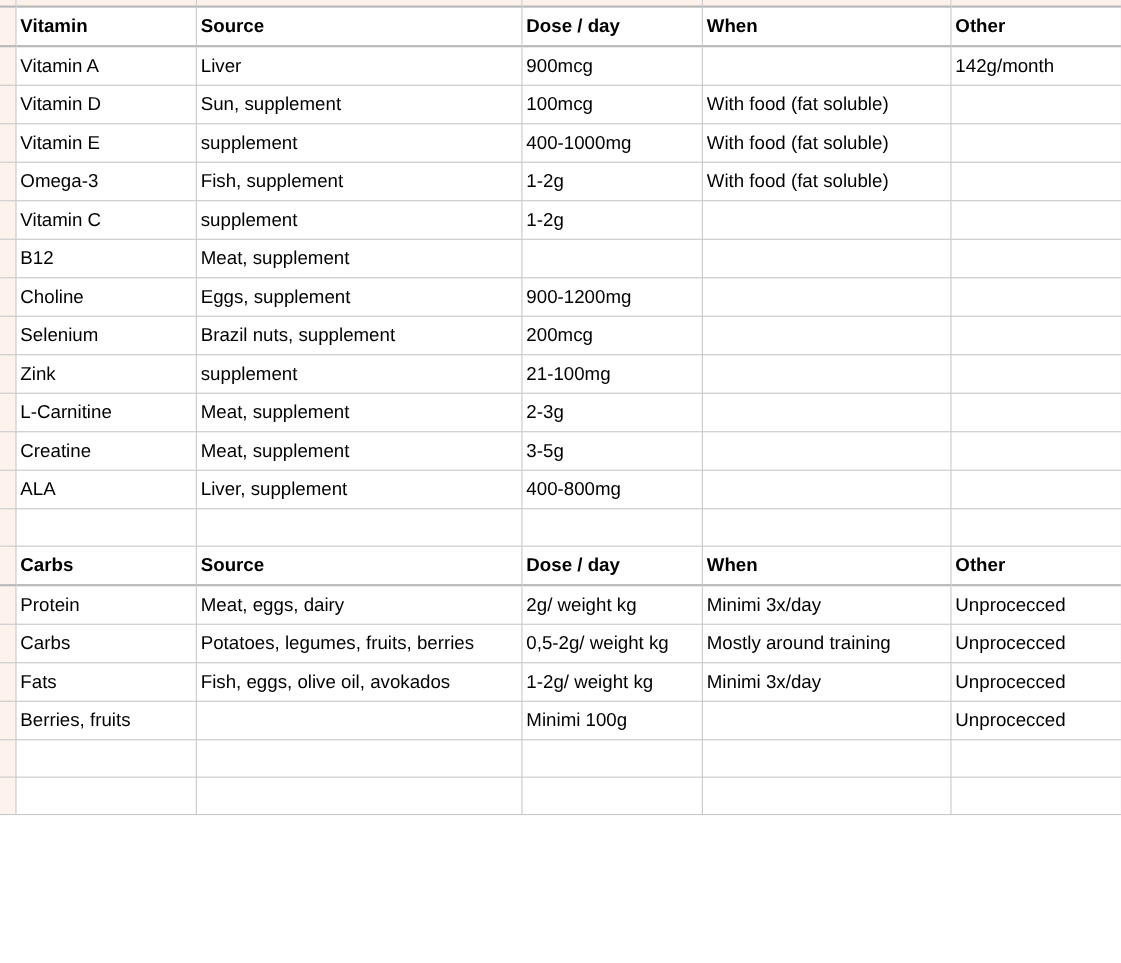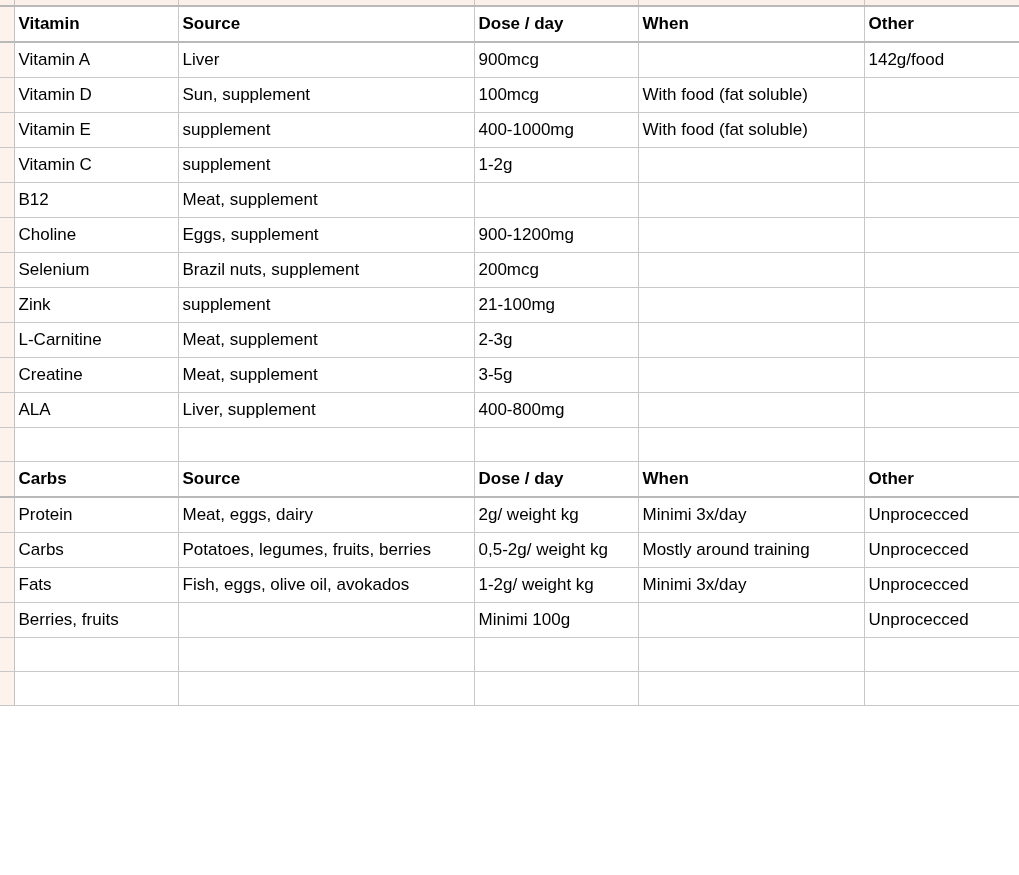--- a/index.html
+++ b/index.html
@@ -115,35 +115,43 @@
           <td>Dose / day</td>
           <td>When</td>
           <td>Other</td>
         </tr>
         <tr>
           <td class="gutter"></td>
           <td>Vitamin A</td>
           <td>Liver</td>
           <td>900mcg</td>
           <td></td>
-          <td>142g/food</td>
+          <td>142g/month</td>
         </tr>
         <tr>
           <td class="gutter"></td>
           <td>Vitamin D</td>
           <td>Sun, supplement</td>
           <td>100mcg</td>
           <td>With food (fat soluble)</td>
           <td></td>
         </tr>
         <tr>
           <td class="gutter"></td>
           <td>Vitamin E</td>
           <td>supplement</td>
           <td>400-1000mg</td>
+          <td>With food (fat soluble)</td>
+          <td></td>
+        </tr>
+        <tr>
+          <td class="gutter"></td>
+          <td>Omega-3</td>
+          <td>Fish, supplement</td>
+          <td>1-2g</td>
           <td>With food (fat soluble)</td>
           <td></td>
         </tr>
         <tr>
           <td class="gutter"></td>
           <td>Vitamin C</td>
           <td>supplement</td>
           <td>1-2g</td>
           <td></td>
           <td></td>

